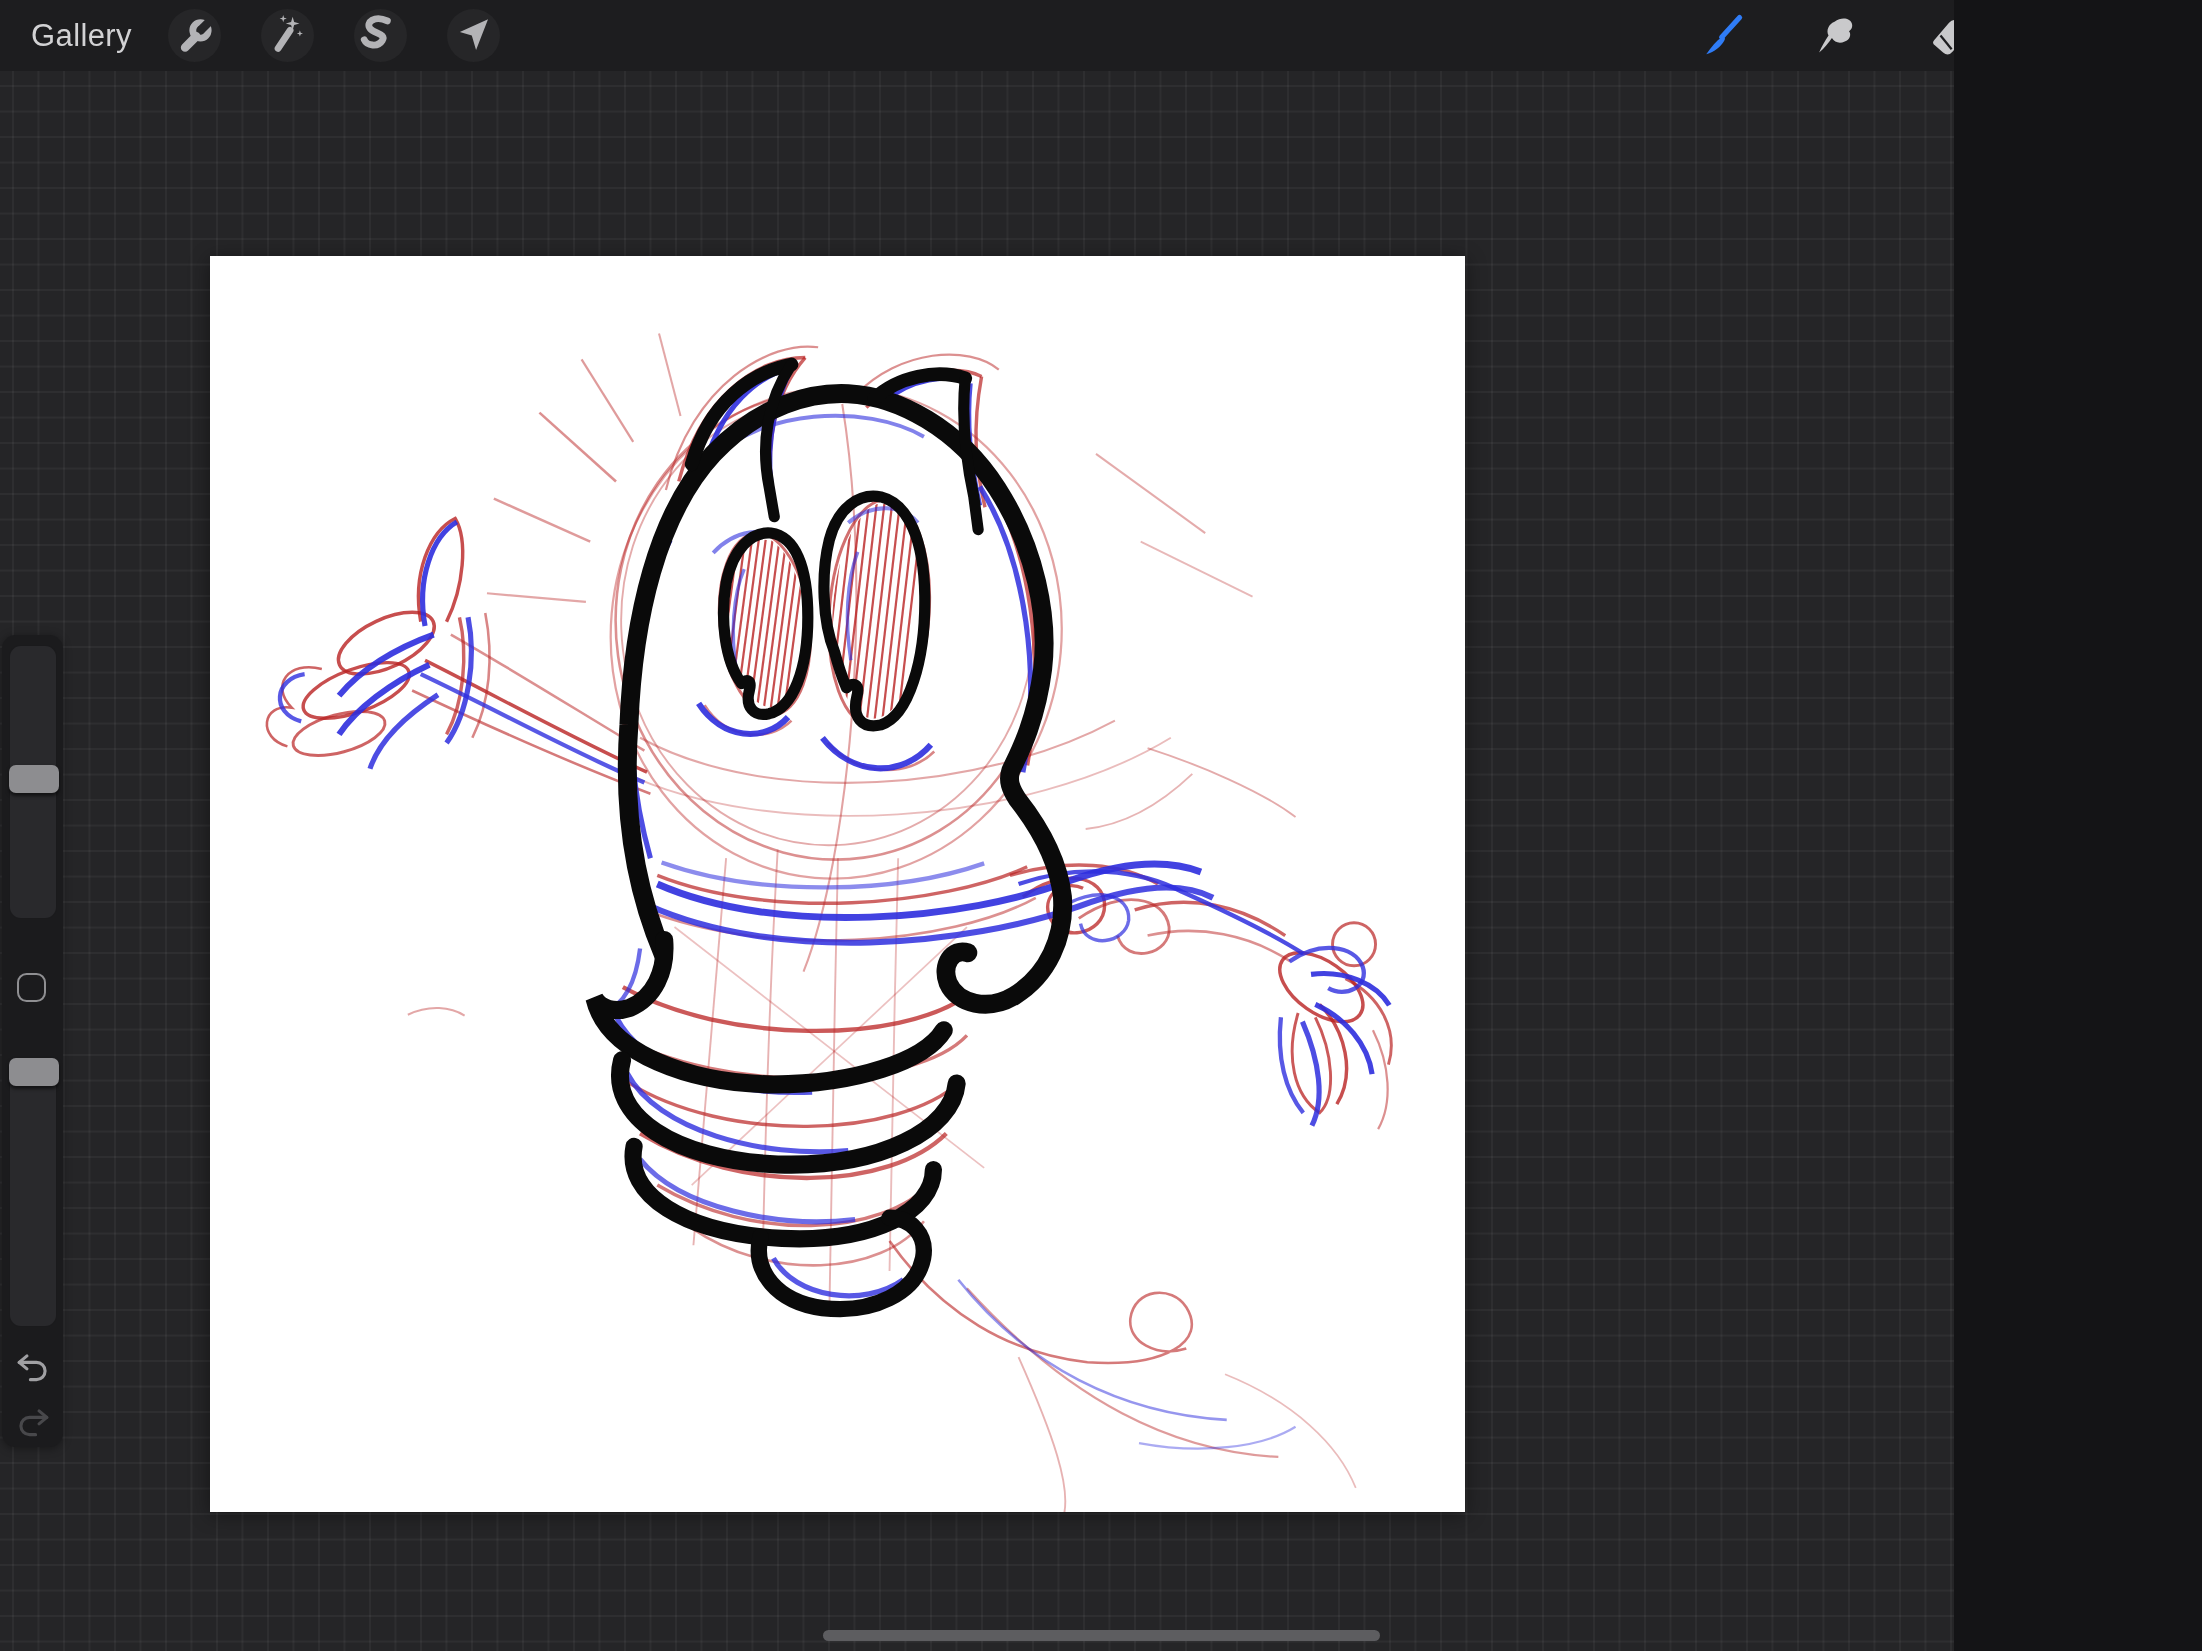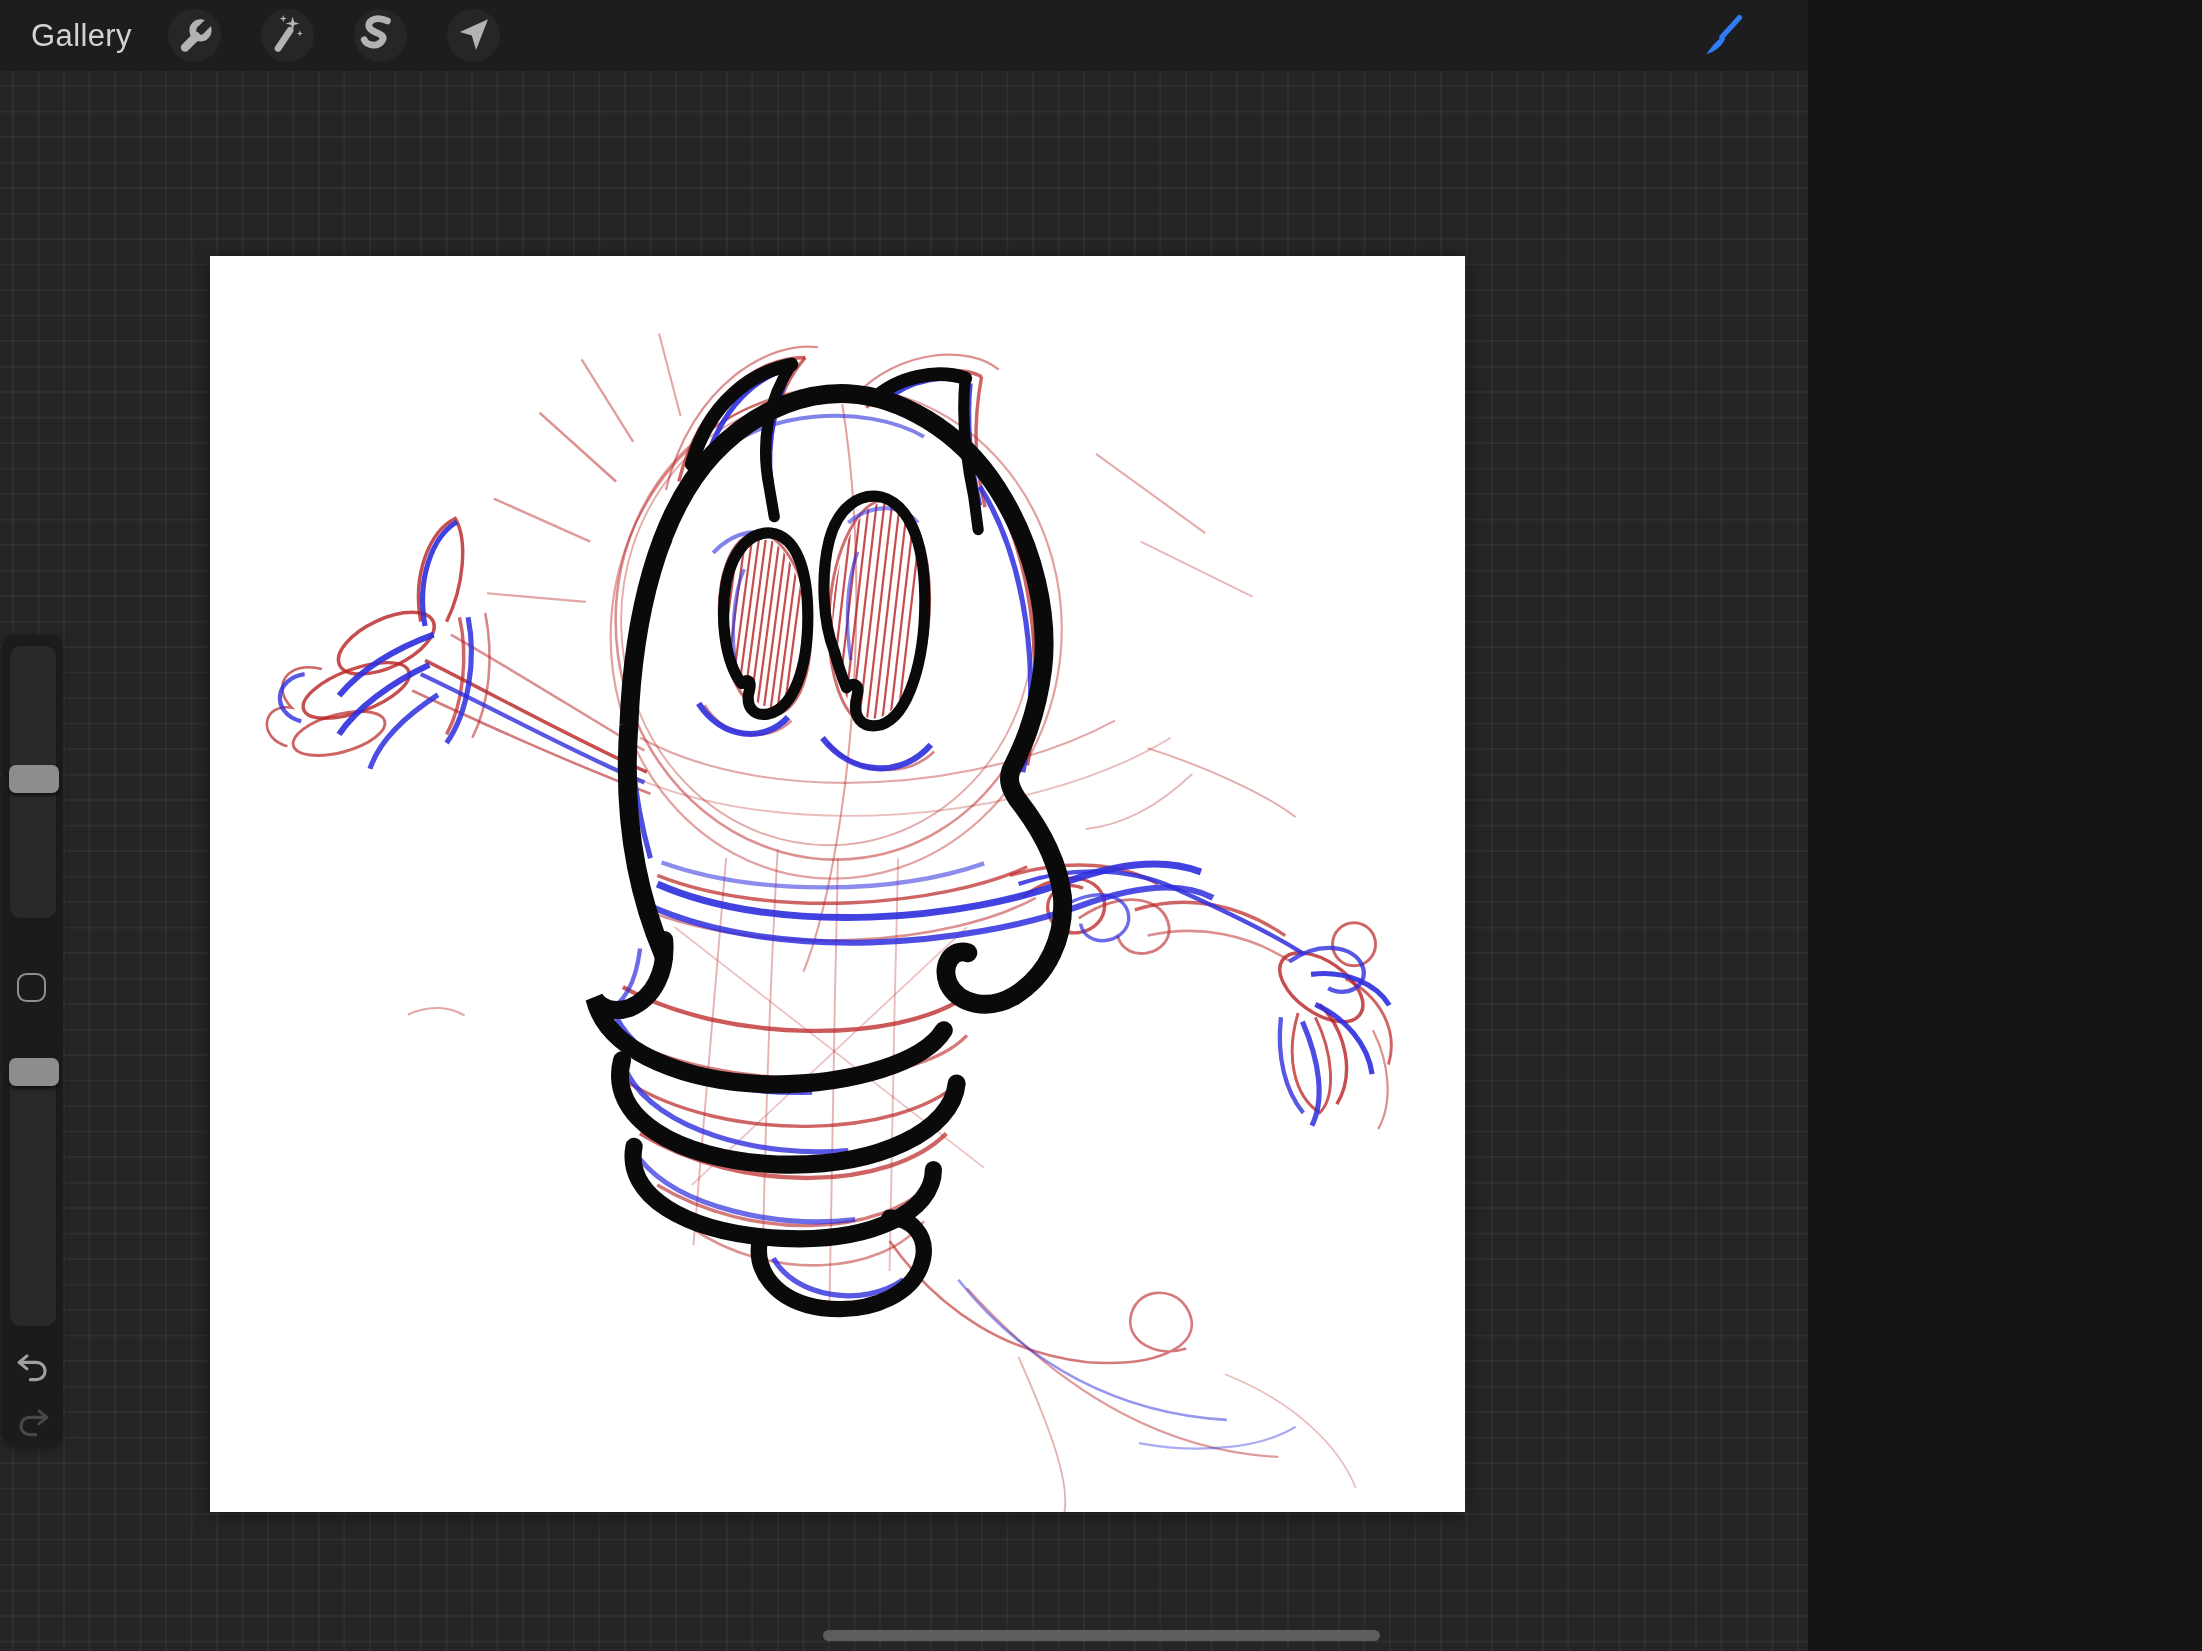--- a/index.html
+++ b/index.html
@@ -1,19 +1,19 @@
 <!DOCTYPE html>
 <html style="font-size:13.8px"><head>
 <meta charset="utf-8">
 <style>
   * { margin:0; padding:0; box-sizing:border-box; }
   html,body { background:#141416; }
   body { font-family:"Liberation Sans", sans-serif; }
   .screen {
-    position:relative; width:1808px; height:1651px; overflow:hidden;
+    position:relative; width:1954px; height:1651px; overflow:hidden;
     background-color:#252527;
     background-image:
       linear-gradient(to right, rgba(255,255,255,0.045) 1.7px, transparent 1.7px),
       linear-gradient(to bottom, rgba(255,255,255,0.045) 1.7px, transparent 1.7px);
     background-size:25.5px 25.5px;
     background-position:12px 8.6px;
   }
   
   .topbar {
     position:absolute; left:0; top:0; width:2203px; height:71px;

